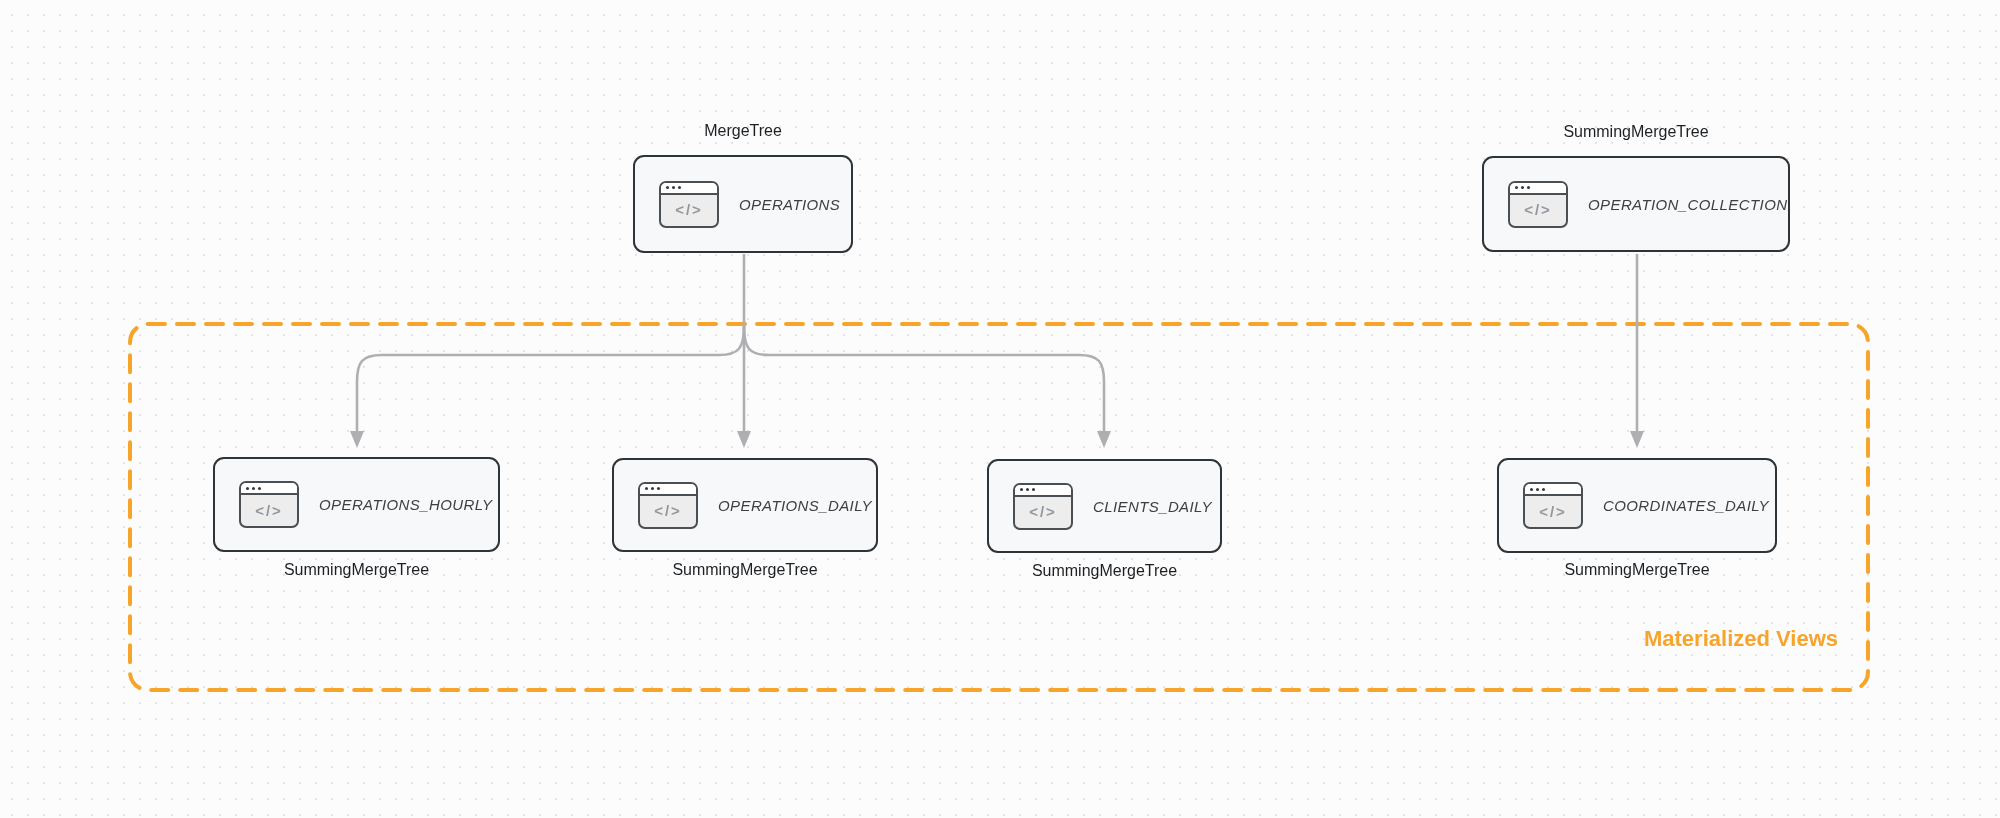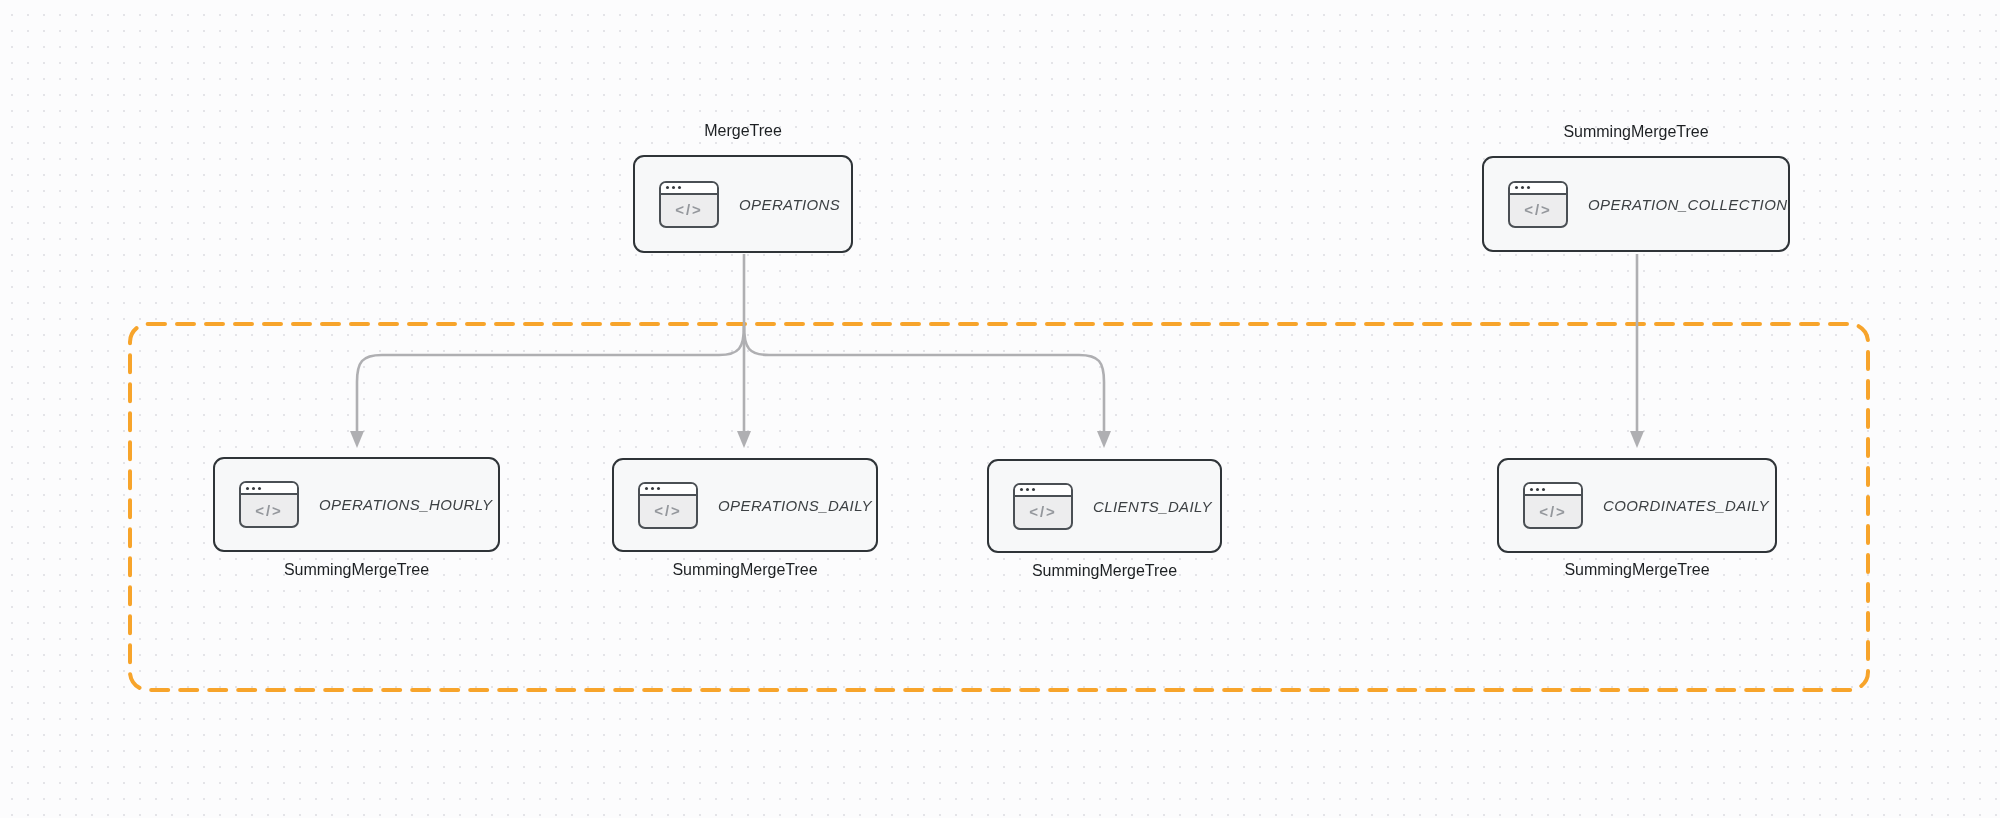--- a/index.html
+++ b/index.html
@@ -177,14 +177,15 @@
       <div class="win-bar">
         <span class="win-dot"></span>
           <span class="win-dot"></span>
           <span class="win-dot"></span>
       </div>
       <div class="win-body">&lt;/&gt;</div>
     </div>
     <div class="node-label">COORDINATES_DAILY</div>
   </div>
 
+  <div class="group-label">Materialized Views</div>
 
 </div>
 
 </body></html>

